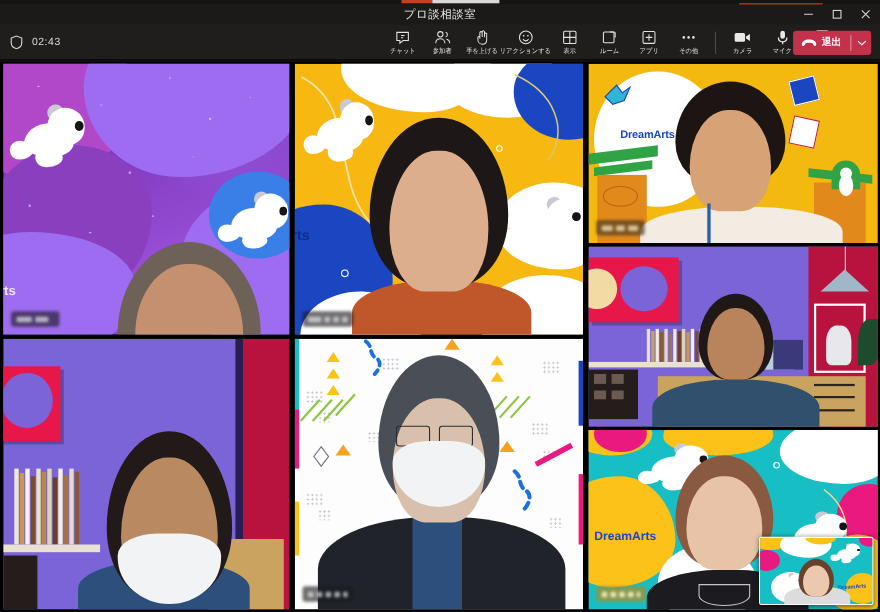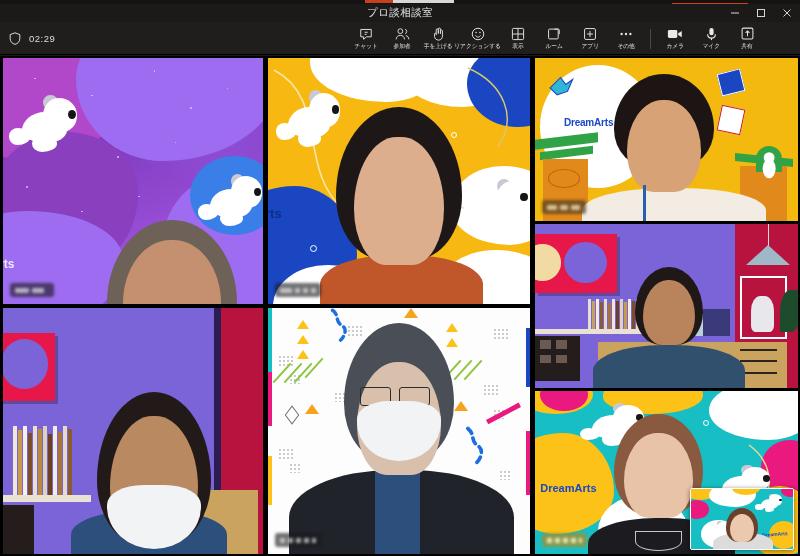--- a/index.html
+++ b/index.html
@@ -275,21 +275,21 @@
     </div>
   </div>
 </div>
 
 <div class="toolbar">
 
   <div class="tb-left">
     <svg class="shield" viewBox="0 0 12 13">
       <path d="M6 .8 1.2 2.6v4.1c0 3 2.1 5 4.8 5.6 2.7-.6 4.8-2.6 4.8-5.6V2.6z" fill="none" stroke="#d9d9d9" stroke-width="1"></path>
     </svg>
-    <span class="timer">02:29</span>
+    <span class="timer">02:43</span>
   </div>
 
   <div class="tb-center">
 
     <div class="tb-item">
       <span class="ic">
         <svg width="14" height="14" viewBox="0 0 16 16">
           <path d="M2 2.8h12v8.4H8.6L5.2 14v-2.8H2z" fill="none" stroke="#e3e3e3" stroke-width="1.1"></path>
           <path d="M6.4 6h3.6M6.4 8.4h2.2" stroke="#e3e3e3" stroke-width="1.1"></path>
         </svg>
@@ -398,20 +398,36 @@
         <svg width="13" height="13" viewBox="0 0 14 14">
           <rect x="1.2" y="1.2" width="11.6" height="11.6" rx="1.3" fill="none" stroke="#e3e3e3" stroke-width="1.1"></rect>
           <path d="M7 10V4.4M7 4.1 4.9 6.3M7 4.1 9.1 6.3" fill="none" stroke="#e3e3e3" stroke-width="1.1"></path>
         </svg>
       </span>
       <span class="lbl">共有</span>
     </div>
 
   </div>
 
+  <div class="tb-right">
+    <div class="leave-btn">
+      <div class="leave-main">
+        <svg width="15" height="10" viewBox="0 0 16 10">
+          <path d="M1 6.4c0-2.8 3.1-4.6 7-4.6s7 1.8 7 4.6c0 1-.5 1.7-1.3 1.7-.6 0-1.1-.3-1.4-1l-.5-1.1c-.2-.5-.6-.8-1.2-.9A14 14 0 0 0 8 4.9c-.9 0-1.9.1-2.6.2-.6.1-1 .4-1.2.9l-.5 1.1c-.3.7-.8 1-1.4 1C1.5 8.1 1 7.4 1 6.4z" fill="#fff"></path>
+        </svg>
+        <span class="lt">退出</span>
+      </div>
+      <div class="leave-div"></div>
+      <div class="leave-caret">
+        <svg width="9" height="6" viewBox="0 0 10 6">
+            <path d="M1 1.2 5 4.8 9 1.2" fill="none" stroke="#fff" stroke-width="1.2"></path>
+          </svg>
+      </div>
+    </div>
+  </div>
 </div>
 
 <div class="stage">
 
   <div class="tile" style="left:3px; top:2px; width:260px; height:246px;">
     <div class="bg-purple">
       <div class="lightblob" style="left:-18%; top:-10%; width:66%; height:52%; background:#b148c9;"></div>
       <div class="lightblob" style="left:28%; top:-20%; width:80%; height:62%;"></div>
       <div class="darkblob" style="left:-6%; top:30%; width:58%; height:56%;"></div>
       <div class="lightblob" style="left:-24%; top:62%; width:70%; height:50%;"></div>

